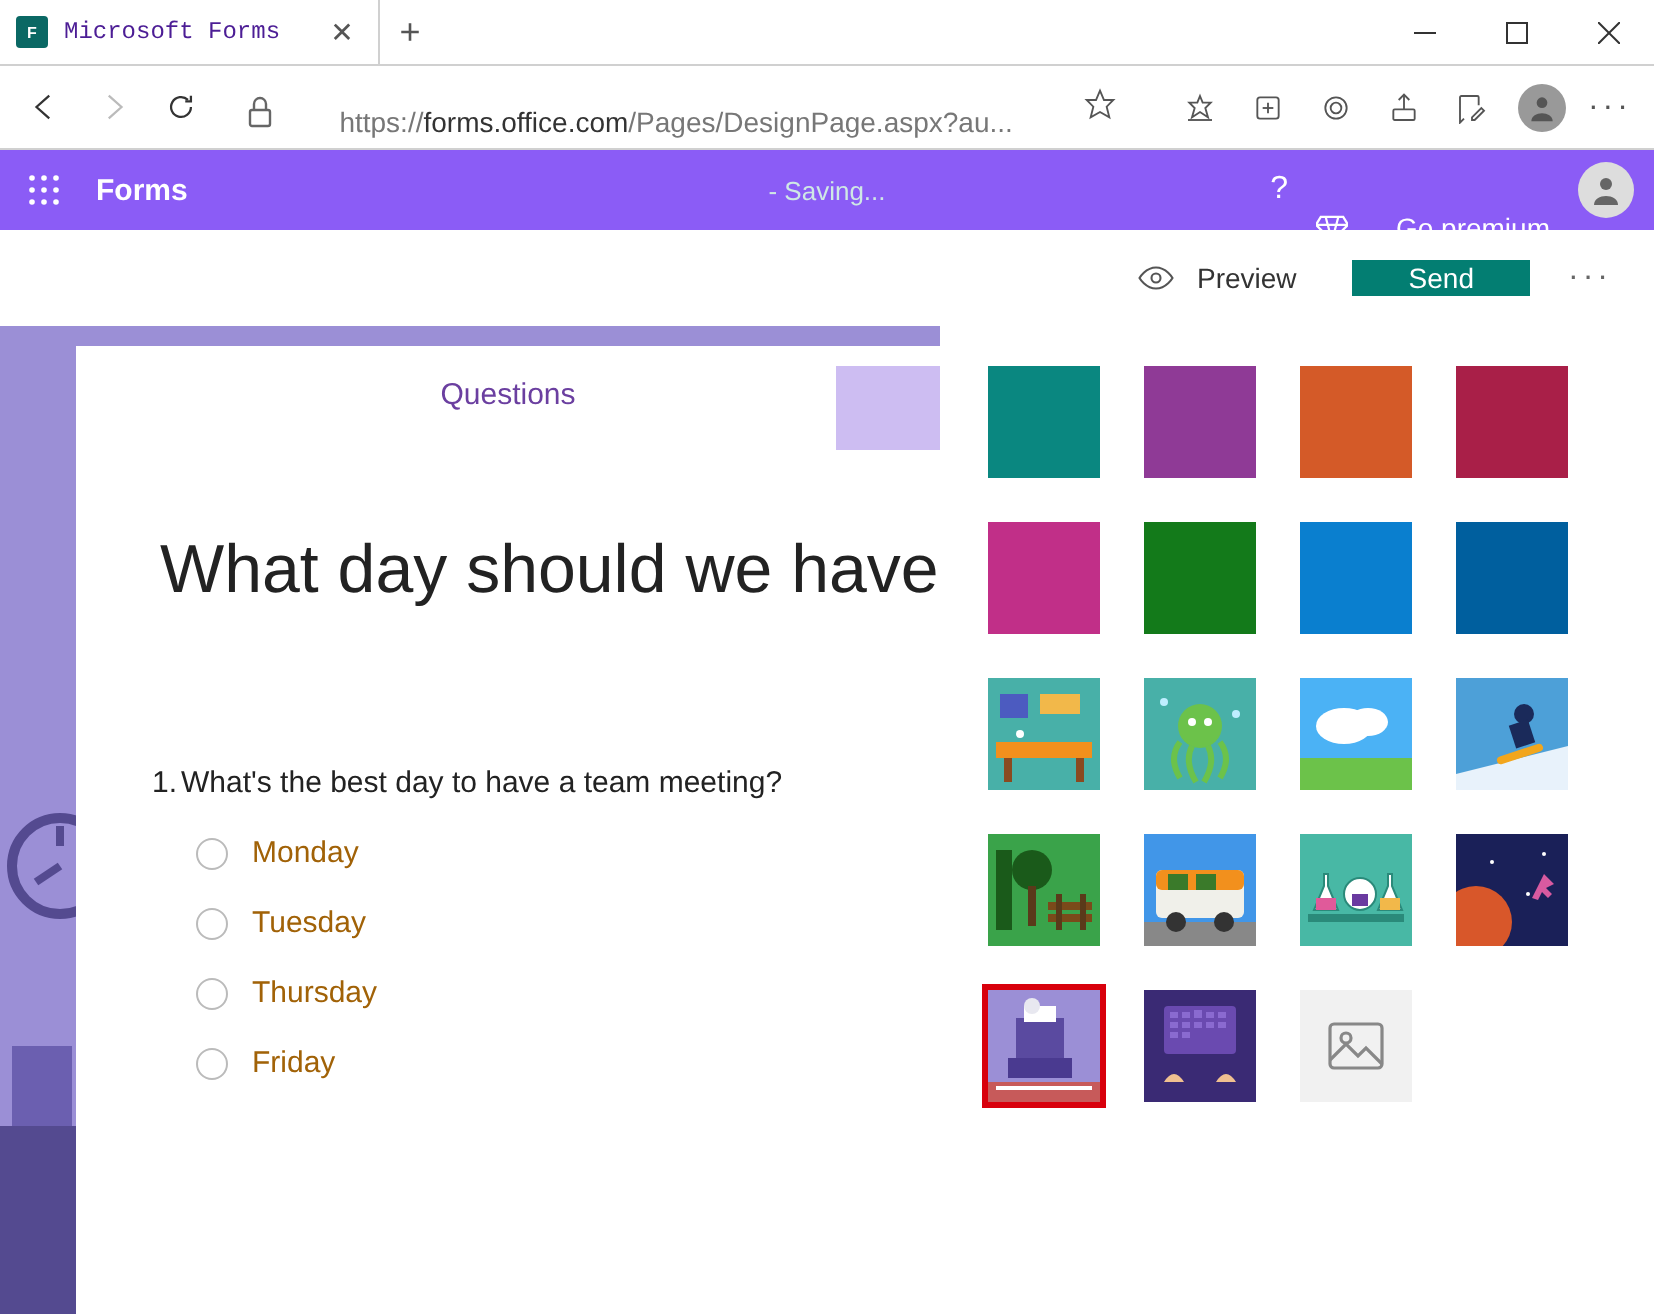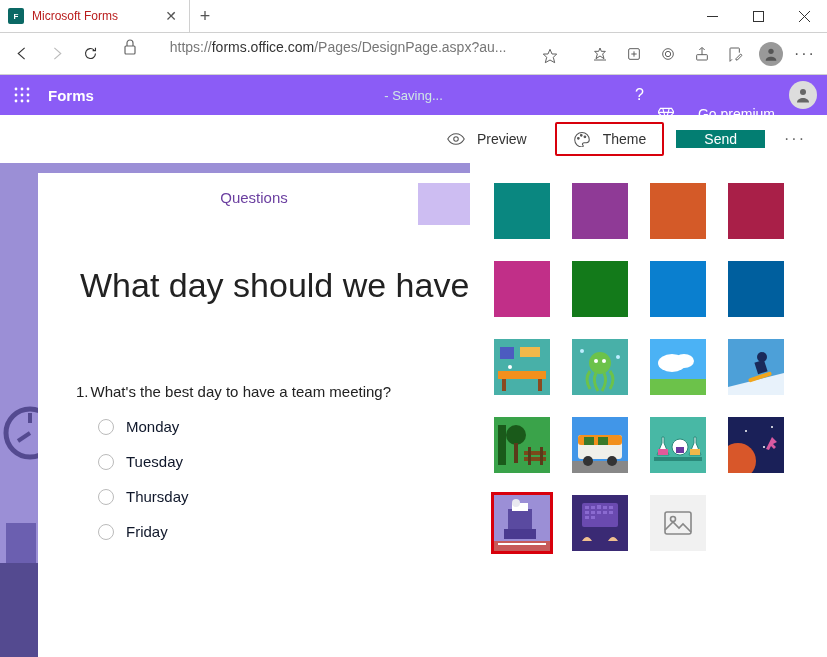--- a/index.html
+++ b/index.html
@@ -2,34 +2,34 @@
 <html><head>
   <meta charset="utf-8">
   <style>
     * { box-sizing: border-box; margin: 0; padding: 0; }
     body { font-family: "Segoe UI", Arial, sans-serif; width: 827px; height: 657px; overflow: hidden; background: #fff; }
     
     
     .titlebar { height: 33px; display: flex; align-items: center; border-bottom: 1px solid #d0d0d0; }
     .tab { display: flex; align-items: center; height: 32px; padding: 0 10px 0 8px; border-right: 1px solid #d0d0d0; min-width: 190px; }
     .tab .favicon { width: 16px; height: 16px; background: #0a6864; color: #fff; font-size: 8px; font-weight: bold; display: flex; align-items: center; justify-content: center; border-radius: 2px; margin-right: 8px; }
-    .tab-title { font-size: 12px; color: #b91c1c; flex: 1; }
+    .tab-title { font-size: 12px; color: #4c1d95; flex: 1; font-family: Liberation Mono, monospace; }
     .tab-close { width: 16px; height: 16px; font-size: 14px; color: #555; display: flex; align-items: center; justify-content: center; cursor: pointer; }
     .new-tab { width: 30px; text-align: center; color: #555; font-size: 18px; cursor: pointer; }
     .win-controls { margin-left: auto; display: flex; }
     .win-btn { width: 46px; height: 32px; display: flex; align-items: center; justify-content: center; color: #333; cursor: pointer; }
     .win-btn svg { width: 11px; height: 11px; }
     .win-btn.close-btn { color: #333; }
 
     
     .addrbar { height: 42px; display: flex; align-items: center; padding: 0 6px; border-bottom: 1px solid #d0d0d0; gap: 2px; }
     .nav-btn { width: 34px; height: 34px; display: flex; align-items: center; justify-content: center; color: #555; cursor: pointer; border-radius: 4px; }
     .nav-btn.disabled { color: #b8b8b8; }
     .nav-btn svg { width: 17px; height: 17px; }
-    .url-box { flex: 1; display: flex; align-items: flex-start; height: 30px; margin: 0 8px; padding: 0 6px; gap: 27px; }
+    .url-box { flex: 1; display: flex; align-items: flex-end; height: 30px; margin: 0 8px; padding: 0 6px; gap: 27px; }
     .lock { color: #666; margin-right: 6px; }
     .url-text { font-size: 14px; color: #777; flex: 1; white-space: nowrap; overflow: hidden; }
     .url-text .em { color: #333; }
     .star-btn, .ext-btn, .dots-btn { width: 34px; height: 34px; display: flex; align-items: center; justify-content: center; color: #555; cursor: pointer; }
     .avatar-small { width: 24px; height: 24px; border-radius: 50%; background: #999; display: flex; align-items: center; justify-content: center; }
     .avatar-small svg { width: 16px; height: 16px; fill: #555; }
     .tri-dots { font-size: 16px; letter-spacing: 2px; }
 
     
     .forms-header { height: 40px; background: #8b5cf6; color: #fff; display: flex; align-items: center; padding: 0 10px 0 6px; }
@@ -57,21 +57,21 @@
     .left { width: 470px; background: #9b8fd6; position: relative; overflow: hidden; }
     .left-illus { position: absolute; left: 0; right: 0; top: 0; bottom: 0; }
     .form-card { position: absolute; left: 38px; top: 10px; right: 0; bottom: 0; background: #fff; }
     .tab-questions { color: #6b3fa0; font-size: 15px; text-align: center; padding: 16px 0 12px; }
     .resp-handle { position: absolute; right: 0; top: 10px; width: 52px; height: 42px; background: #cdbdf2; }
     .form-title { font-size: 34px; font-weight: 300; color: #222; margin: 48px 0 0 42px; white-space: nowrap; overflow: hidden; }
     .question { margin: 78px 0 0 38px; }
     .q-line { display: flex; font-size: 15px; color: #222; margin-bottom: 18px; }
     .q-num { margin-right: 2px; }
     .options { margin-left: 22px; }
-    .opt { display: flex; align-items: center; margin-bottom: 18px; font-size: 15px; color: #0f172a; }
+    .opt { display: flex; align-items: center; margin-bottom: 18px; font-size: 15px; color: #a16207; }
     .radio { width: 16px; height: 16px; border: 1px solid #bbb; border-radius: 50%; margin-right: 12px; }
 
     
     .right { flex: 1; background: #fff; padding: 20px 20px 0 24px; }
     .theme-grid { display: grid; grid-template-columns: repeat(4, 56px); gap: 22px; }
     .theme-tile { width: 56px; height: 56px; cursor: pointer; position: relative; }
     .theme-tile.selected { outline: 3px solid #d8000c; outline-offset: 0; }
     .img-tile { width: 56px; height: 56px; display: flex; align-items: center; justify-content: center; }
     .upload-tile { background: #f1f1f1; display: flex; align-items: center; justify-content: center; }
   </style>
@@ -218,29 +218,20 @@
 </div>
 
 <div class="command-bar">
   <div class="cmd-spacer"></div>
   <div class="cmd-item">
     <svg width="18" height="12" viewBox="0 0 24 16" fill="none" stroke="#555" stroke-width="1.4">
         <path d="M1 8s4-7 11-7 11 7 11 7-4 7-11 7S1 8 1 8z"></path>
         <circle cx="12" cy="8" r="3"></circle>
       </svg>
     <span>Preview</span>
-  </div>
-  <div class="cmd-item theme">
-    <svg width="18" height="16" viewBox="0 0 24 22" fill="none" stroke="#555" stroke-width="1.4">
-        <path d="M12 2a10 10 0 1 0 0 20c2 0 2-2 1-3s0-3 2-3h3a4 4 0 0 0 4-4A10 10 0 0 0 12 2z"></path>
-        <circle cx="7" cy="10" r="1.2" fill="#555"></circle>
-        <circle cx="11" cy="6" r="1.2" fill="#555"></circle>
-        <circle cx="16" cy="8" r="1.2" fill="#555"></circle>
-      </svg>
-    <span>Theme</span>
   </div>
   <button class="send-btn">Send</button>
   <div class="more-btn">···</div>
 </div>
 
 <div class="split">
   <div class="left">
     <svg class="left-illus" width="470" height="600">
       <circle cx="30" cy="270" r="24" fill="none" stroke="#544a90" stroke-width="5"></circle>
       <line x1="30" y1="250" x2="30" y2="260" stroke="#544a90" stroke-width="4"></line>

